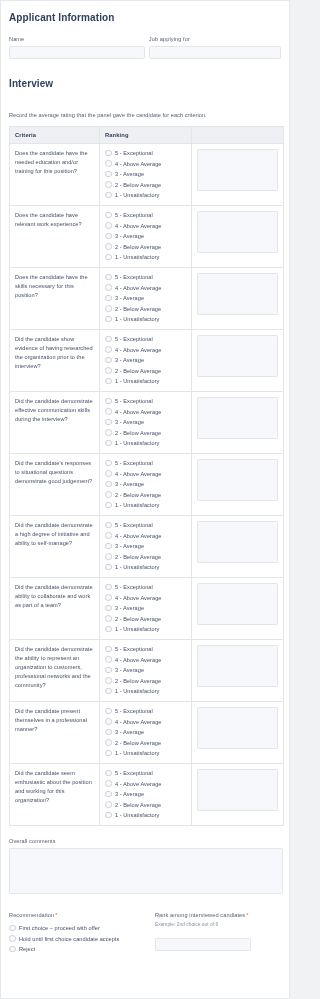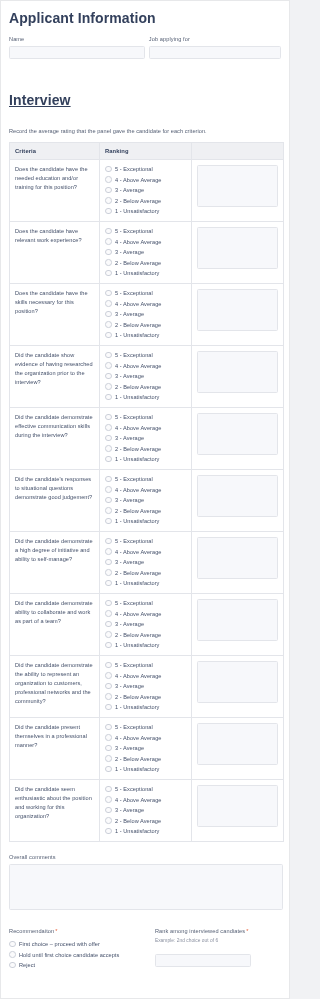--- a/index.html
+++ b/index.html
@@ -16,21 +16,21 @@
   .page {
     box-sizing: border-box;
     width: 290px;
     height: 999px;
     background: #ffffff;
     border: 1px solid #e7e8ea;
     padding: 8px 8px 0 8px;
     overflow: hidden;
   }
   .section-title {
-    font-size: 14px;
+    font-size: 10px;
     font-weight: 600;
     color: #33405c;
     letter-spacing: 0.1px;
     margin: 2px 0 0 0;
     line-height: 14px;
   }
   .field-row {
     display: flex;
     margin-top: 10px;
   }
@@ -54,22 +54,21 @@
     border: 1px solid #e3e5ea;
     border-radius: 1.5px;
     width: 100%;
     padding: 0 3px;
     font-family: "Liberation Sans", sans-serif;
     font-size: 6px;
     color: #33405c;
     outline: none;
   }
   .interview-heading {
-    margin-top: 34px;
-    text-decoration: underline;
+    margin-top: 18px;
   }
   .instruction {
     font-size: 5.6px;
     color: #566075;
     line-height: 8px;
     margin-top: 20px;
     letter-spacing: 0.05px;
   }
   table.criteria-table {
     width: 274px;

